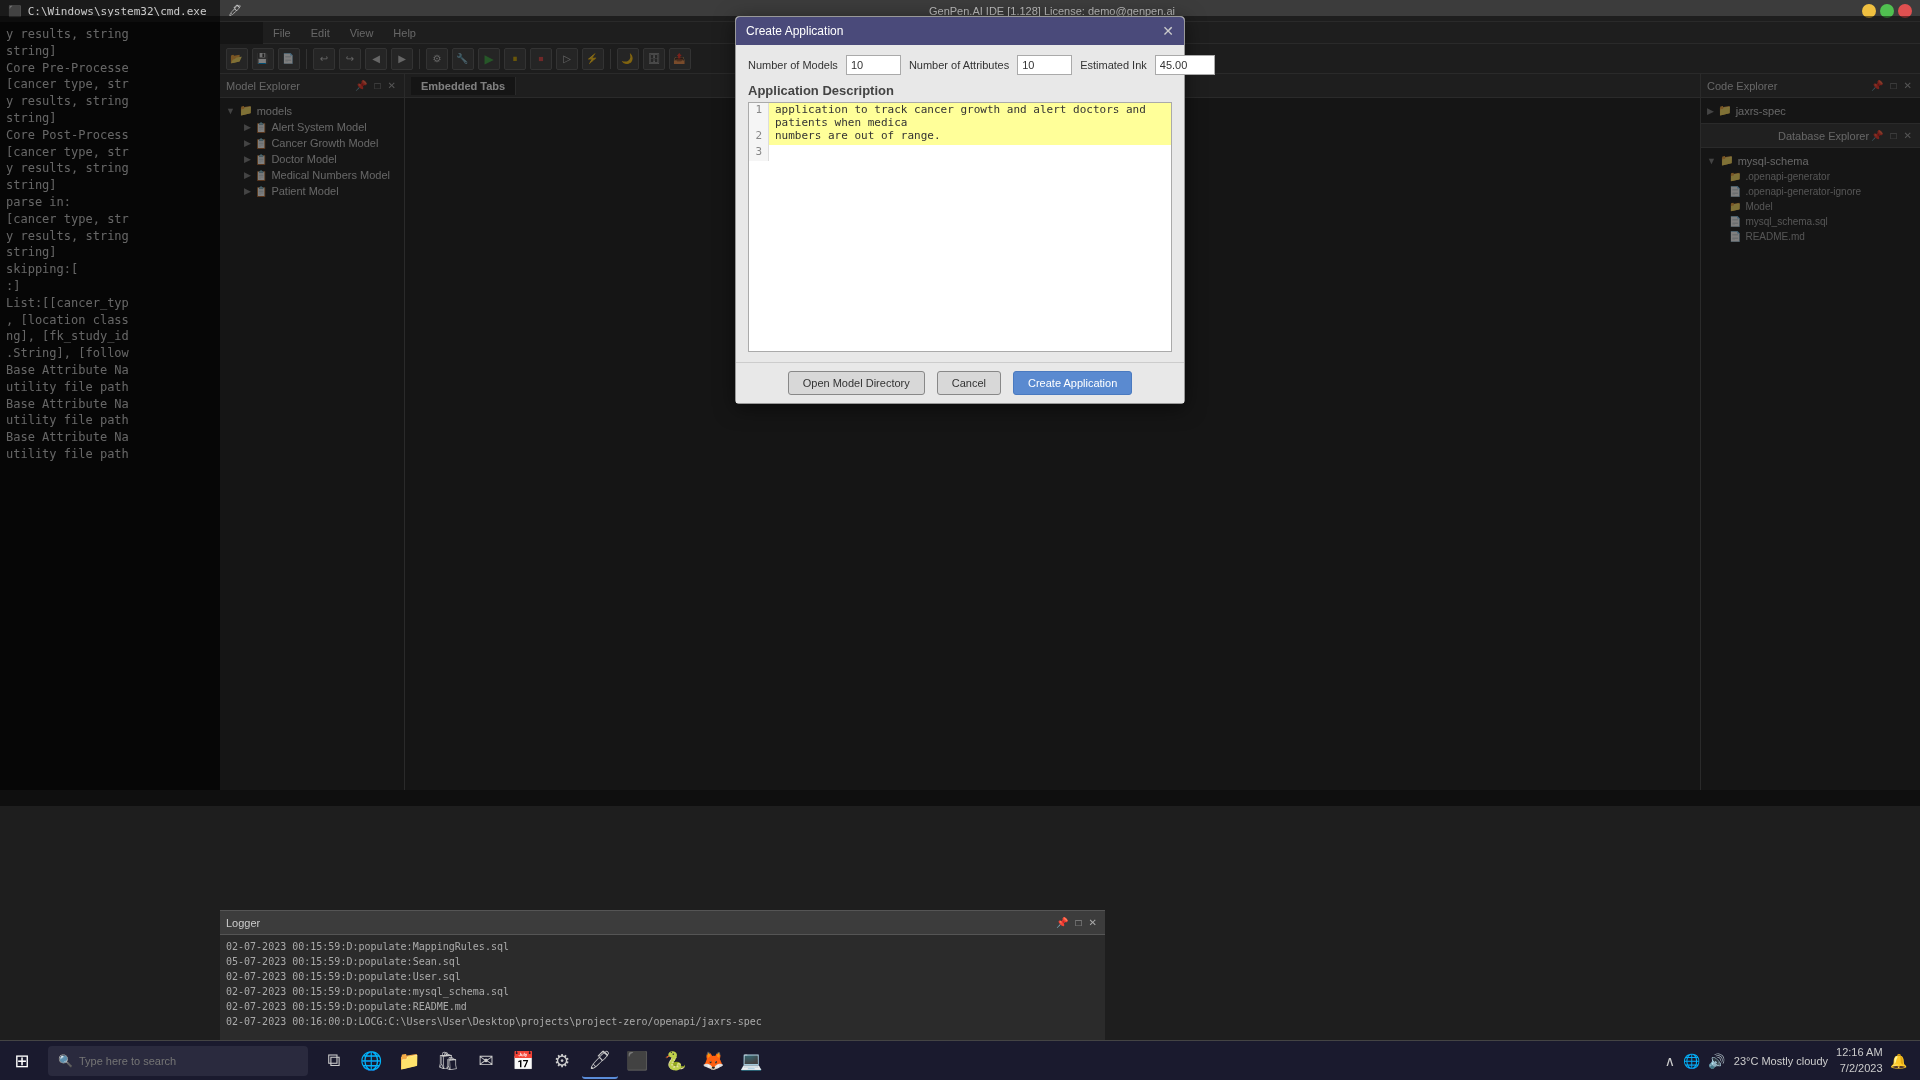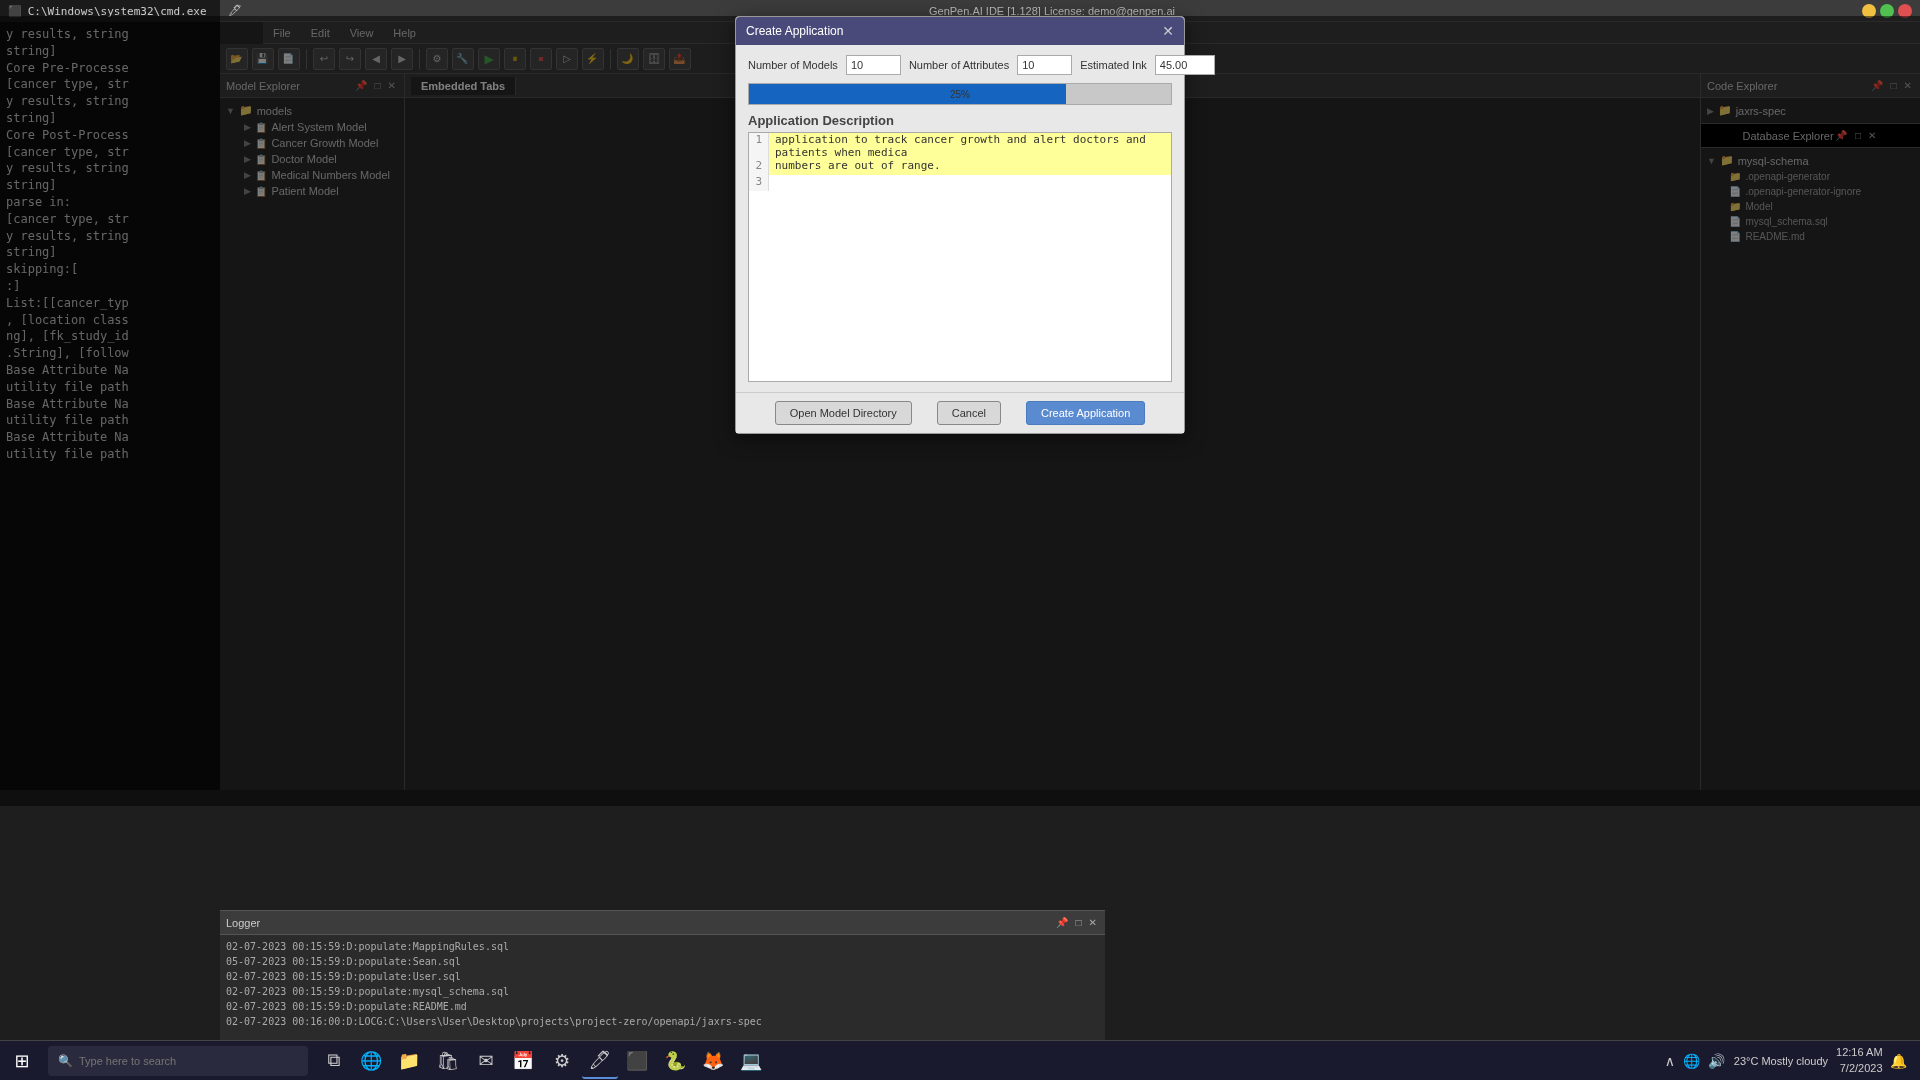--- a/index.html
+++ b/index.html
@@ -245,24 +245,24 @@
       padding: 4px 0;
     }
     #database-explorer {
       border-top: 1px solid #555;
       flex: 1;
       display: flex;
       flex-direction: column;
     }
     #database-explorer-header {
       height: 24px;
-      background: #000000;
-      display: flex;
-      align-items: center;
-      justify-content: center;
+      background: #404040;
+      display: flex;
+      align-items: center;
+      justify-content: flex-end;
       padding: 0 6px;
       font-size: 11px;
       color: #ccc;
       border-bottom: 1px solid #555;
     }
     #db-tree {
       padding: 4px 0;
       font-size: 11px;
     }
     .db-folder {
@@ -436,21 +436,21 @@
       flex: 1;
     }
     .line-content.highlighted {
       background: #ffff99;
     }
 
     
     #dialog-footer {
       display: flex;
       justify-content: center;
-      gap: 25px;
+      gap: 12px;
       padding: 8px 12px;
       background: #e8e8e8;
       border-top: 1px solid #ccc;
     }
     .dialog-btn {
       height: 24px;
       padding: 0 14px;
       border: 1px solid #888;
       border-radius: 3px;
       cursor: pointer;
@@ -764,24 +764,20 @@
 
       <div class="dialog-row">
         <label class="dialog-label">Number of Models</label>
         <input class="dialog-input" type="text" value="10" style="">
         <label class="dialog-label">Number of Attributes</label>
         <input class="dialog-input" type="text" value="10" style="">
         <label class="dialog-label">Estimated Ink</label>
         <input class="dialog-input" type="text" style="width: 60px;" value="45.00">
       </div>
 
-      <div id="progress-container">
-        <div id="progress-bar" style="width:75%"></div>
-        <div id="progress-text">25%</div>
-      </div>
 
       <div class="section-label">Application Description</div>
       <div id="app-description-area">
         <div class="code-line">
           <span class="line-number">1</span>
           <span class="line-content highlighted">application to track cancer growth and alert doctors and patients when medica</span>
         </div>
         <div class="code-line">
           <span class="line-number">2</span>
           <span class="line-content highlighted">numbers are out of range.</span>

